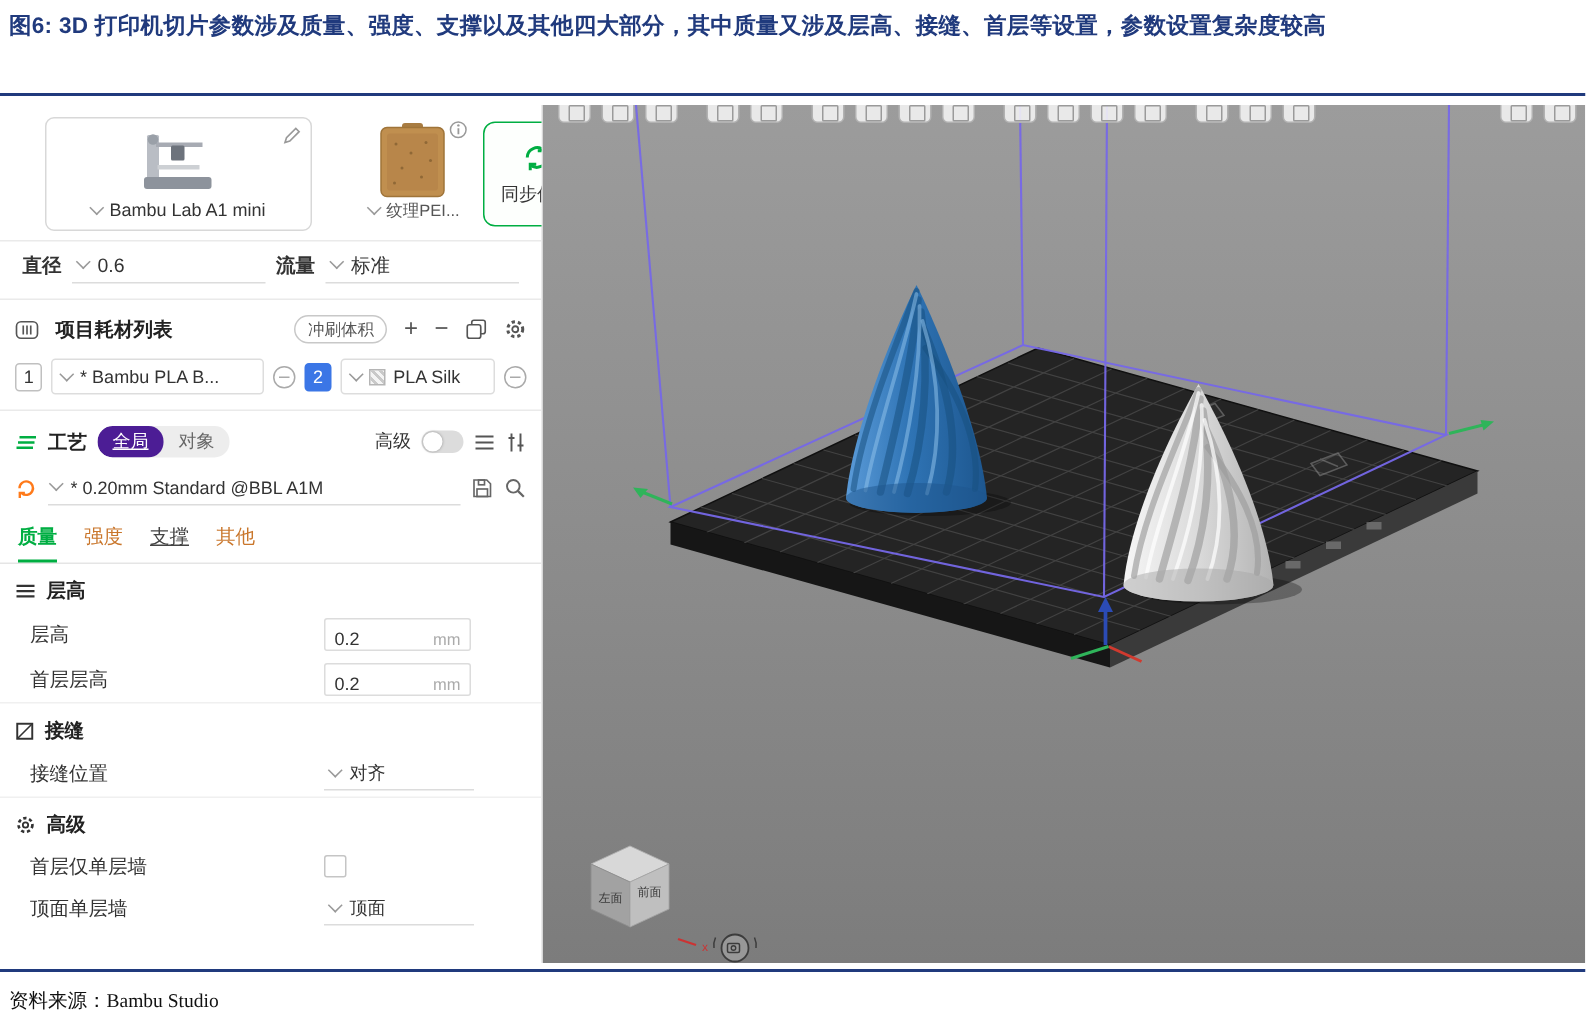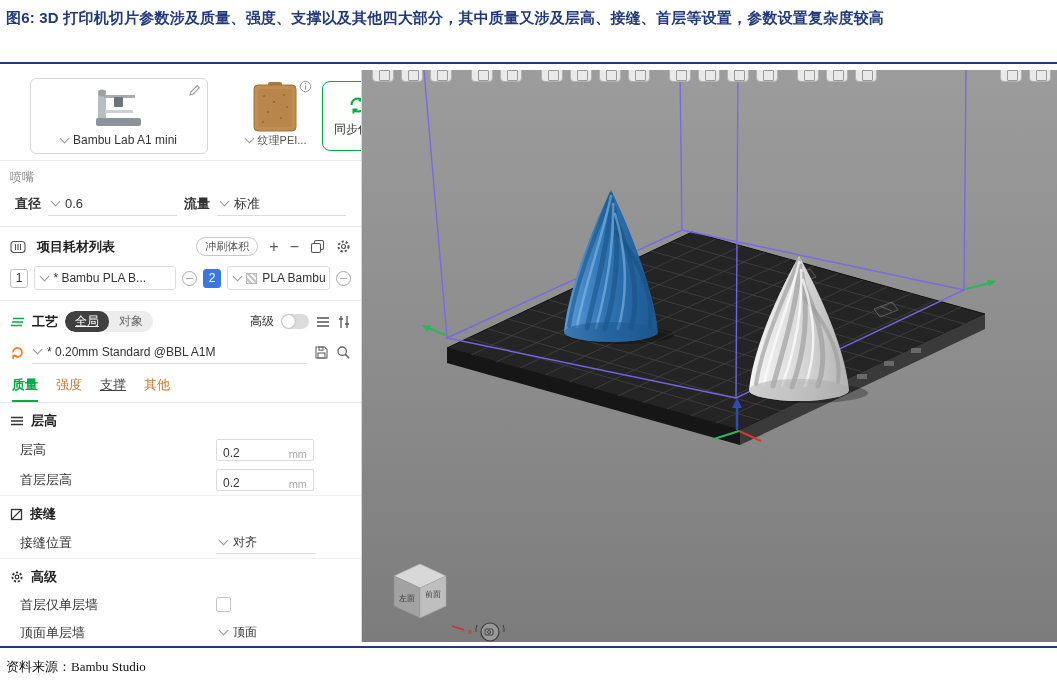--- a/index.html
+++ b/index.html
@@ -61,21 +61,21 @@
   .fil-field.f1 { width:146px; }
   .fil-field.f2 { width:106px; }
   .swatch { width:11px; height:11px; border:1px solid #b5b5b5; flex:0 0 auto;
             background:repeating-linear-gradient(45deg,#f4f4f4 0 2px,#c9c9c9 2px 4px); }
   .minus-circle { width:15px; height:15px; border:1px solid #aaa; border-radius:50%; position:relative;
                   cursor:pointer; flex:0 0 auto; }
   .minus-circle::after { content:""; position:absolute; left:3px; right:3px; top:6px; height:1.5px; background:#aaa; }
 
   .process-header { display:flex; align-items:center; gap:7px; padding:10px 10px 6px; }
   .scope { display:flex; background:#ededed; border-radius:10px; font-size:12px; overflow:hidden; }
-  .scope-global { background:#404040; color:#fff; padding:2px 10px; border-radius:10px; cursor:pointer;text-decoration:underline; }
+  .scope-global { background:#4c1d95; color:#fff; padding:2px 10px; border-radius:10px; cursor:pointer;text-decoration:underline; }
   .scope-objects { color:#666; padding:2px 10px; cursor:pointer; }
   .adv-label { margin-left:auto; font-size:12px; color:#333; }
   .switch { width:28px; height:15px; border-radius:8px; background:#dcdcdc; position:relative; cursor:pointer; }
   .switch::after { content:""; position:absolute; width:13px; height:13px; border-radius:50%; background:#fff;
                    top:1px; left:1px; box-shadow:0 0 2px rgba(0,0,0,.35); }
 
   .preset-row { display:flex; align-items:center; gap:7px; padding:2px 10px 8px; }
   .preset-field { flex:1; display:flex; align-items:center; gap:6px; border-bottom:1px solid #dcdcdc;
                   height:24px; font-size:12px; padding:0 2px; color:#333; white-space:nowrap; }
 
@@ -171,21 +171,20 @@
             <path d="M4.5 11a6.5 6.5 0 0 1 11-4.7" fill="none" stroke="#00ae42" stroke-width="2"></path>
             <path d="M15.5 2.5v4h-4" fill="none" stroke="#00ae42" stroke-width="2"></path>
             <path d="M17.5 11a6.5 6.5 0 0 1-11 4.7" fill="none" stroke="#00ae42" stroke-width="2"></path>
             <path d="M6.5 19.5v-4h4" fill="none" stroke="#00ae42" stroke-width="2"></path>
           </svg>
           <span>同步信息</span>
         </button>
       </div>
 
       <div class="divider"></div>
-      <div class="sec-label">喷嘴</div>
 
       <div class="nozzle-row">
         <span class="fld-label">直径</span>
         <div class="uline-field">
           <span class="chev"></span>
           <span>0.6</span>
         </div>
         <span class="fld-label">流量</span>
         <div class="uline-field">
           <span class="chev"></span>
@@ -220,21 +219,21 @@
         <span class="idx">1</span>
         <div class="fil-field f1">
           <span class="chev"></span>
           <span>* Bambu PLA B...</span>
         </div>
         <span class="minus-circle"></span>
         <span class="idx blue">2</span>
         <div class="fil-field f2">
           <span class="chev"></span>
           <span class="swatch"></span>
-          <span>PLA Bambu</span>
+          <span>PLA Silk</span>
         </div>
         <span class="minus-circle"></span>
       </div>
 
       <div class="divider"></div>
 
       <div class="process-header">
         <svg class="ic-svg" width="15" height="14" viewBox="0 0 15 14">
           <path d="M3 3.5h11M2 7h11M1 10.5h11" stroke="#00ae42" stroke-width="1.6" fill="none"></path>
         </svg>

